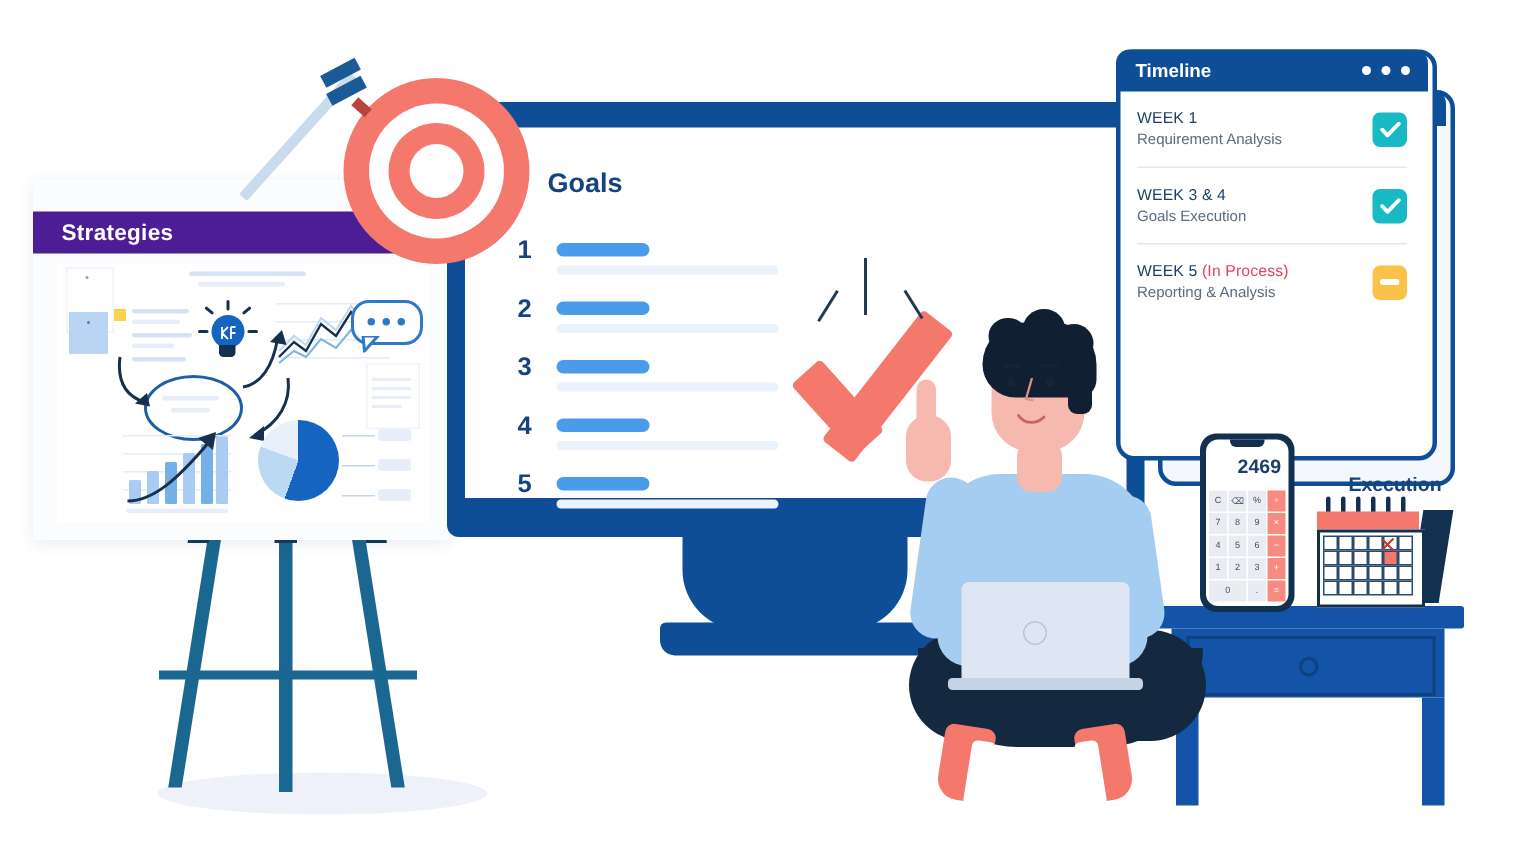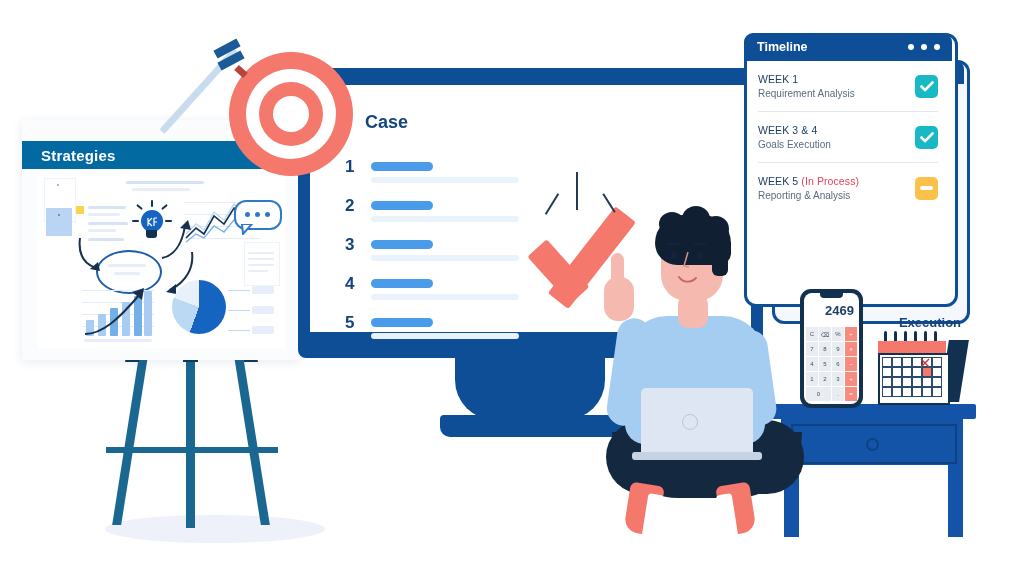--- a/index.html
+++ b/index.html
@@ -12,21 +12,21 @@
     background:#eef1f9;}
 
   
   .easel-leg{background:#1a6791;}
   .easel-cross{left:106px;top:447px;width:172px;height:6px;background:#1a6791;}
   .easel-cap{background:#123a56;}
 
   
   .board{left:22px;top:120px;width:278px;height:240px;background:#fbfcfe;
     box-shadow:0 2px 10px rgba(30,60,110,.10);}
-  .board-header{left:22px;top:141px;width:268px;height:28px;background:#0369a1;
+  .board-header{left:22px;top:141px;width:268px;height:28px;background:#4c1d95;
     display:flex;align-items:center;}
   .board-header span{color:#fff;font-size:15px;font-weight:bold;padding-left:19px;letter-spacing:.2px;}
   .board-inner{left:38px;top:176px;width:248px;height:172px;background:#fff;}
 
   .nline{background:#d7e3f5;border-radius:2px;}
   .nline.pale{background:#e7eefa;}
   .sticky-blue{background:#b9d5f3;}
   .sticky-white{background:#ffffff;border:1px solid #eef2f9;}
   .sticky-yellow{background:#fbd24e;}
 
@@ -263,21 +263,21 @@
     <div class="abs nline pale" style="left:210px;top:94px;width:20px;height:2px;"></div>
   </div>
 
   <div class="abs mon-body"></div>
   <div class="abs mon-screen"></div>
   <div class="abs mon-topline"></div>
   <div class="abs mon-dot"></div>
   <div class="abs mon-neck" style="border-radius:0 0 40px 40px;"></div>
   <div class="abs mon-base"></div>
 
-  <div class="abs goals-title">Case</div>
+  <div class="abs goals-title">Goals</div>
 
   <div class="goal-row" style="top:157px;">
     <span class="goal-num">1</span>
     <span class="goal-bar"></span>
     <span class="goal-sub"></span>
   </div>
   <div class="goal-row" style="top:196px;">
     <span class="goal-num">2</span>
     <span class="goal-bar"></span>
     <span class="goal-sub"></span>

